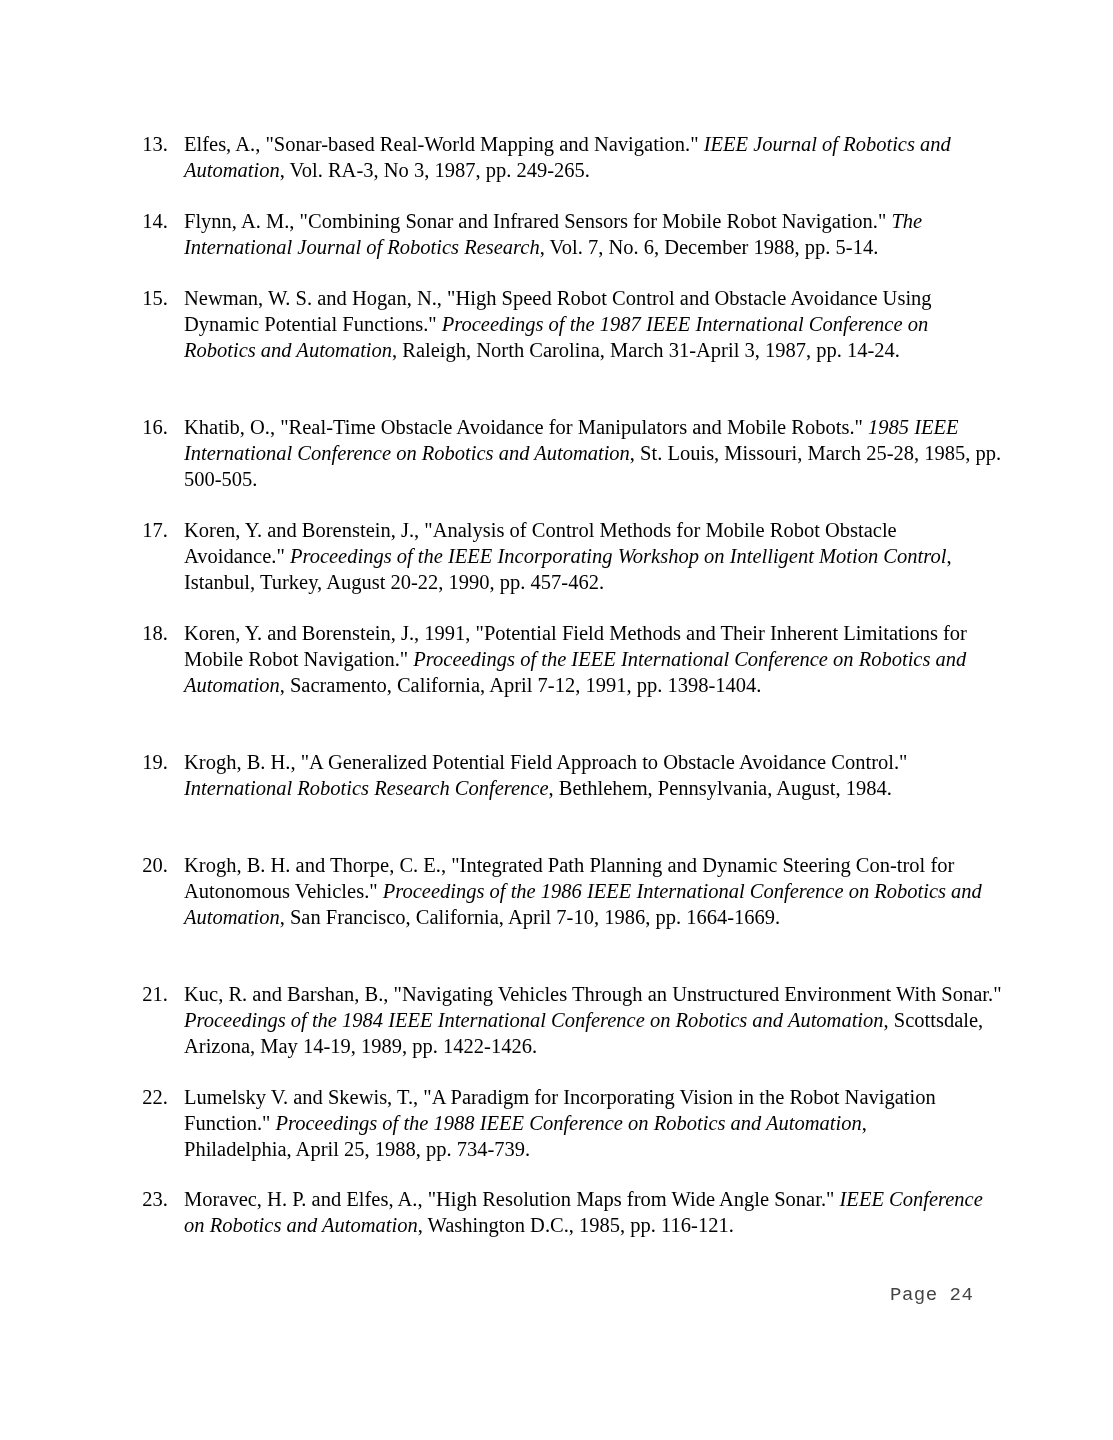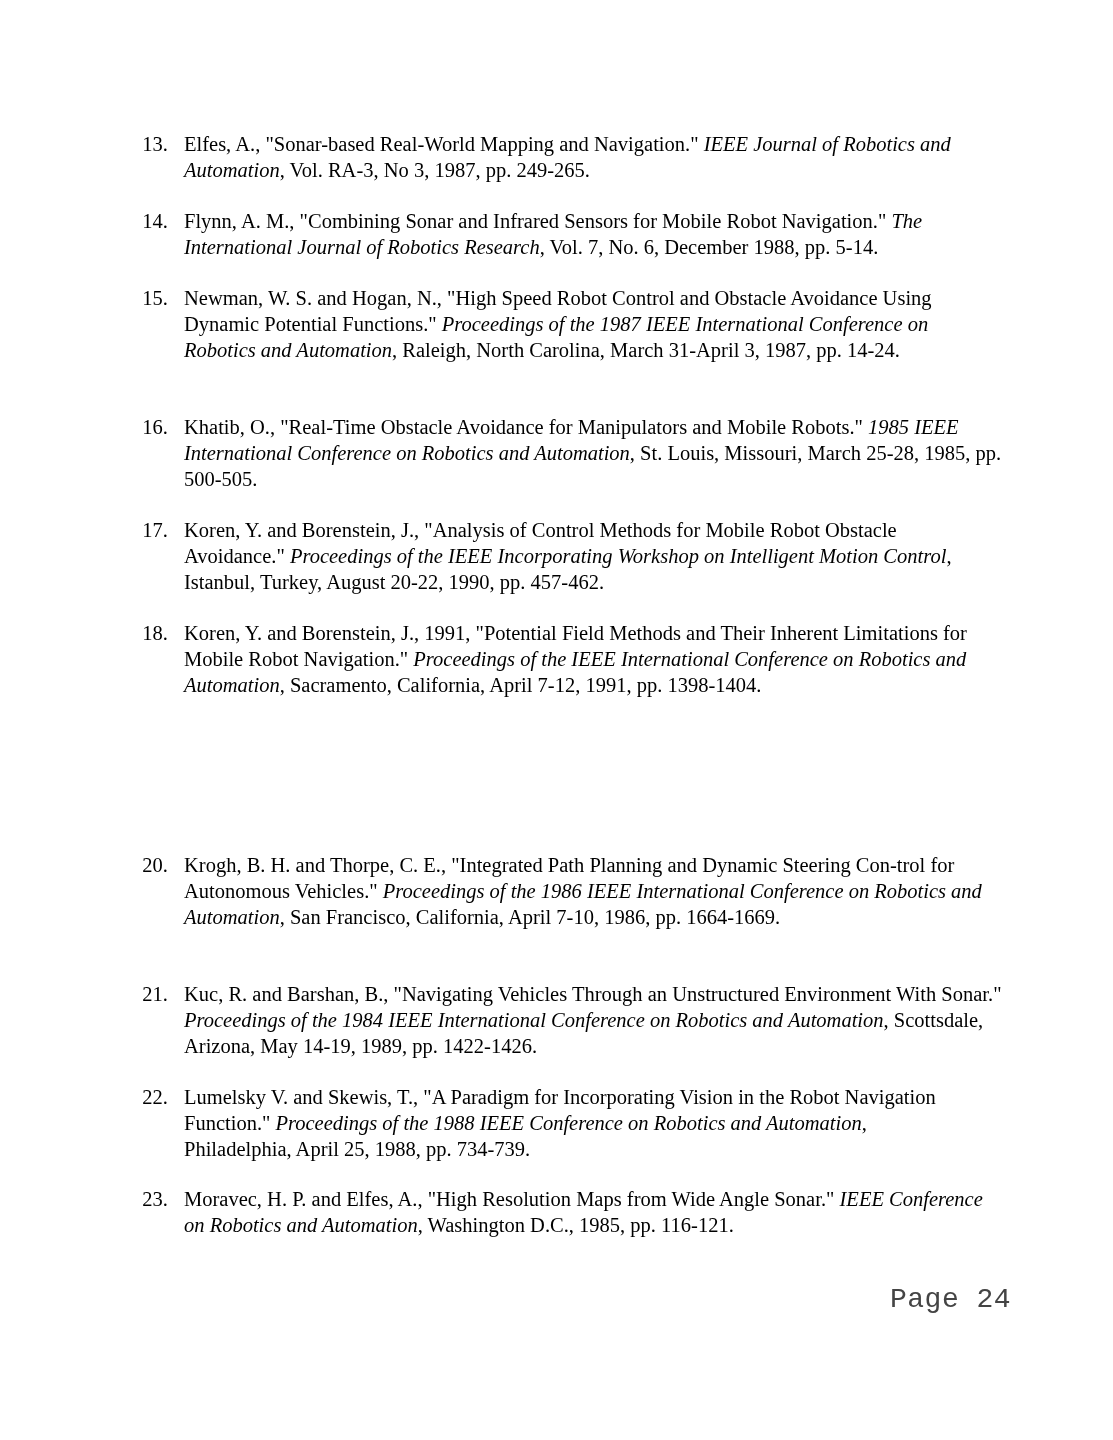--- a/index.html
+++ b/index.html
@@ -41,21 +41,21 @@
       width: 820px;
     }
     .ref-body .it {
       font-style: italic;
     }
     .page-number {
       position: absolute;
       left: 890px;
       top: 1284px;
       font-family: "Liberation Mono", monospace;
-      font-size: 28px;
+      font-size: 19px;
       color: #444444;
       letter-spacing: 0.5px;
     }
   </style>
 </head>
 <body>
 
 <div class="page">
 
   <div class="ref" style="top:131px;">
@@ -81,20 +81,24 @@
   <div class="ref" style="top:517px;">
     <span class="ref-num">17.</span>
     <div class="ref-body" style="width:800px;"><span>Koren, Y. and Borenstein, J., "Analysis of Control Methods for Mobile Robot Obstacle Avoidance." </span><span class="it">Proceedings of the IEEE Incorporating Workshop on Intelligent Motion Control</span><span>, Istanbul, Turkey, August 20-22, 1990, pp. 457-462.</span></div>
   </div>
 
   <div class="ref" style="top:620px;">
     <span class="ref-num">18.</span>
     <div class="ref-body" style="width:790px;"><span>Koren, Y. and Borenstein, J., 1991, "Potential Field Methods and Their Inherent Limitations for Mobile Robot Navigation." </span><span class="it">Proceedings of the IEEE International Conference on Robotics and Automation</span><span>, Sacramento, California, April 7-12, 1991, pp. 1398-1404.</span></div>
   </div>
 
+  <div class="ref" style="top:749px;">
+    <span class="ref-num">19.</span>
+    <div class="ref-body" style="width:750px;"><span>Krogh, B. H., "A Generalized Potential Field Approach to Obstacle Avoidance Control." </span><span class="it">International Robotics Research Conference</span><span>, Bethlehem, Pennsylvania, August, 1984.</span></div>
+  </div>
 
   <div class="ref" style="top:852px;">
     <span class="ref-num">20.</span>
     <div class="ref-body"><span>Krogh, B. H. and Thorpe, C. E., "Integrated Path Planning and Dynamic Steering Con-trol for Autonomous Vehicles." </span><span class="it">Proceedings of the 1986 IEEE International Conference on Robotics and Automation</span><span>, San Francisco, California, April 7-10, 1986, pp. 1664-1669.</span></div>
   </div>
 
   <div class="ref" style="top:981px;">
     <span class="ref-num">21.</span>
     <div class="ref-body"><span>Kuc, R. and Barshan, B., "Navigating Vehicles Through an Unstructured Environment With Sonar." </span><span class="it">Proceedings of the 1984 IEEE International Conference on Robotics and Automation</span><span>, Scottsdale, Arizona, May 14-19, 1989, pp. 1422-1426.</span></div>
   </div>

